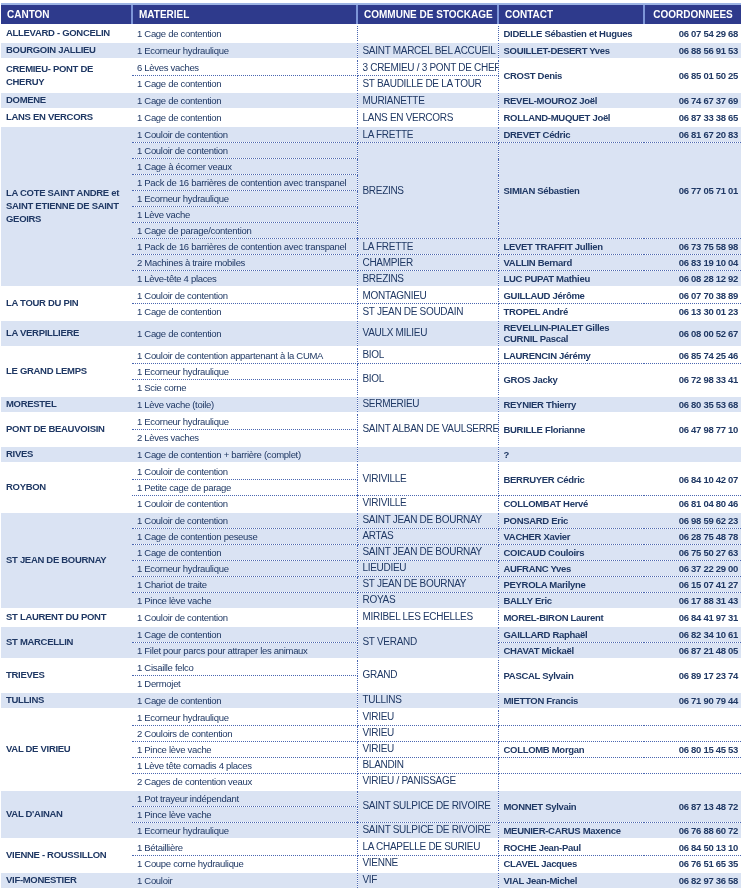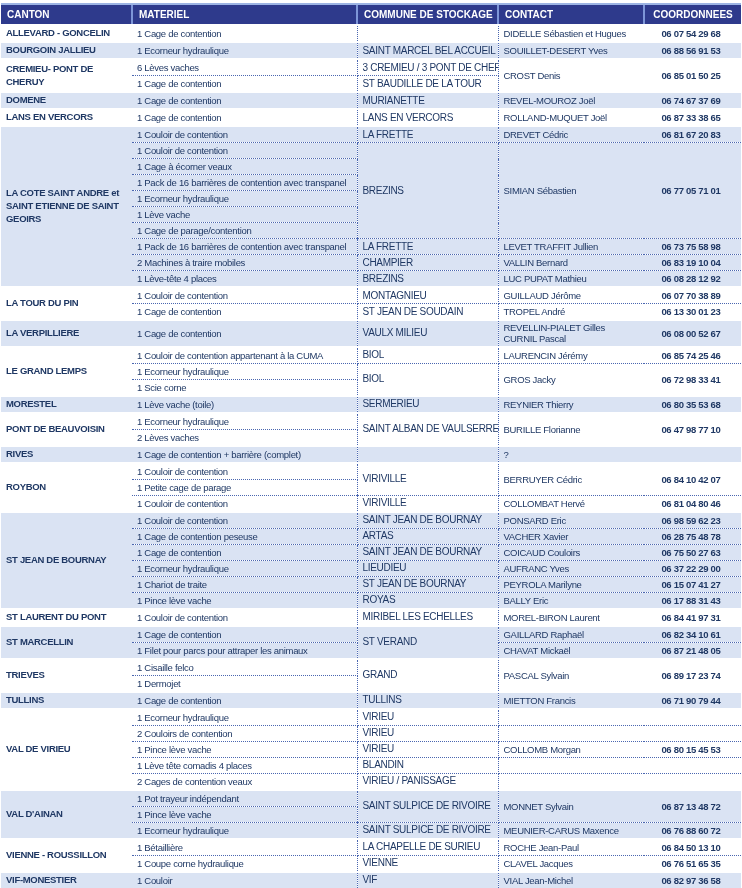--- a/index.html
+++ b/index.html
@@ -15,22 +15,22 @@
   thead th.center{text-align:center;padding-left:3px;}
   td{
     color:#1f3864;font-size:9.5px;height:13px;line-height:1.2;
     padding:1px 3px 1px 5px;vertical-align:middle;
     border-bottom:1px dotted #4a66b0;overflow:hidden;white-space:nowrap;
     letter-spacing:-0.3px;
   }
   td.canton{font-weight:bold;white-space:normal;line-height:1.35;}
   td.materiel{border-right:1px dotted #4a66b0;}
   td.commune{font-weight:normal;font-size:10px;border-right:1px dotted #4a66b0;}
-  td.contact{font-weight:normal;}
-  td.phone{font-weight:bold;text-align:center;padding-left:0;}
+  td.contact{font-weight:bold;}
+  td.phone{font-weight:bold;text-align:right;padding-left:0;}
   td.grp-end{border-bottom:2px solid #ffffff;}
   .bg0{background:#ffffff;}
   .bg1{background:#dae3f3;}
 </style>
 </head>
 <body>
 
 <div class="sheet">
   <table>
     <colgroup>

